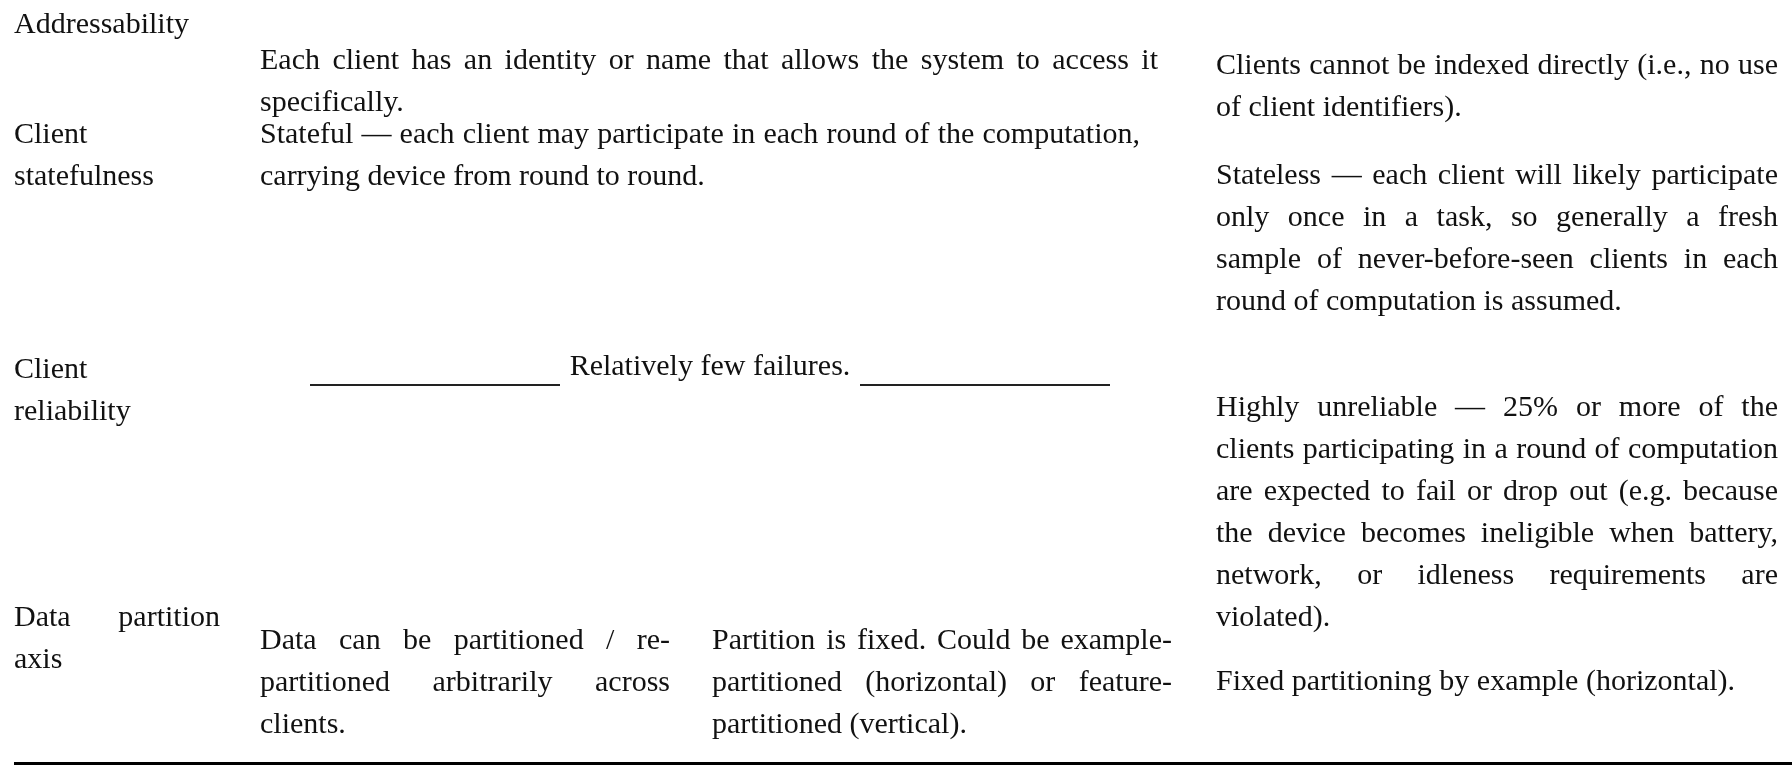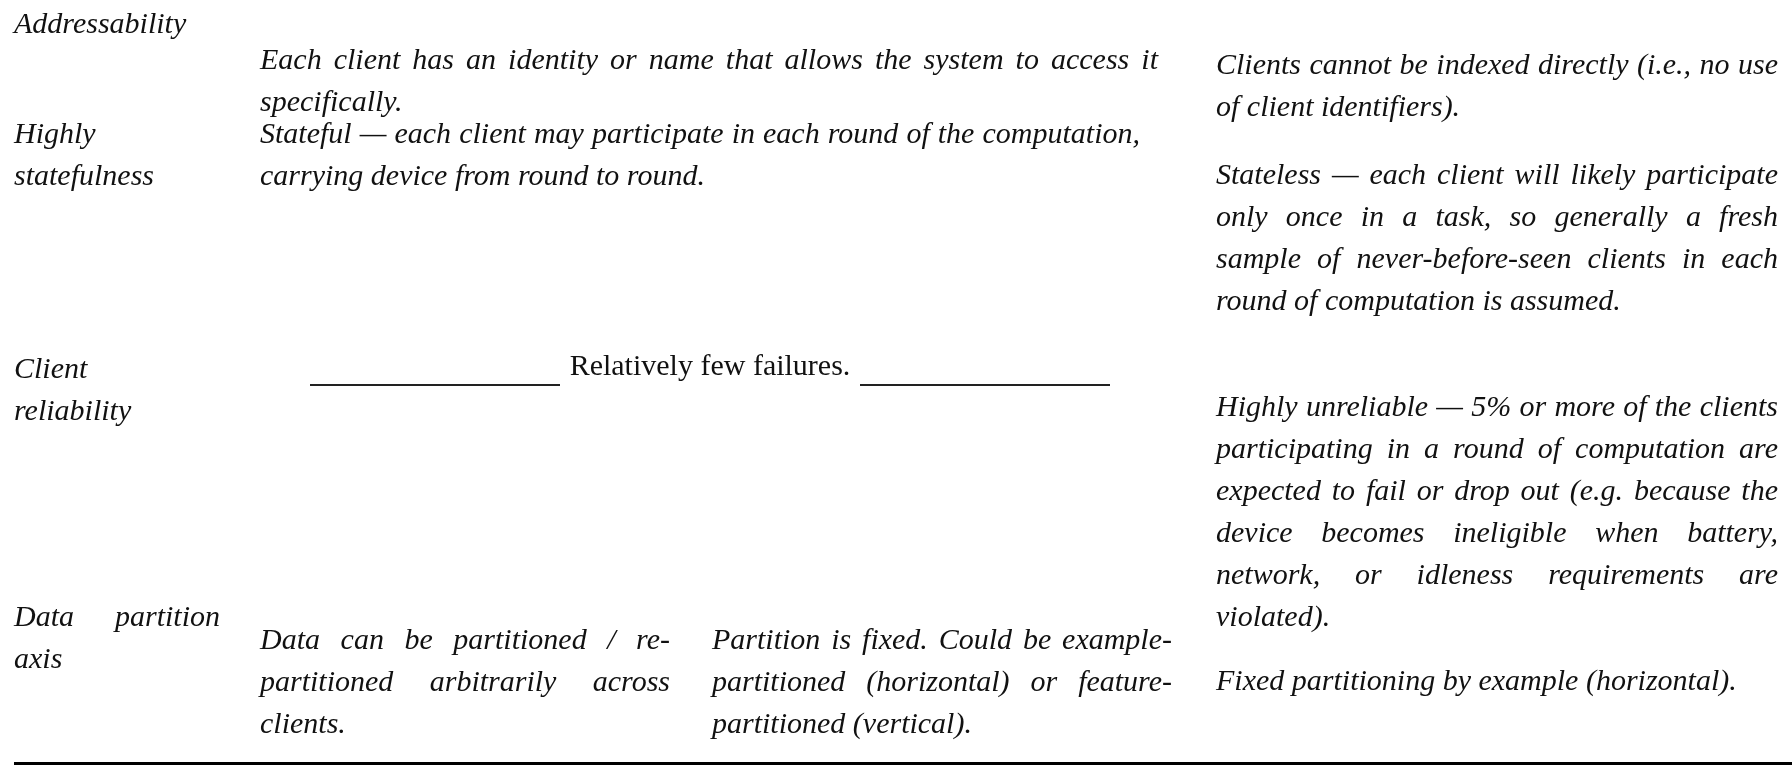--- a/index.html
+++ b/index.html
@@ -3,21 +3,21 @@
 <meta charset="utf-8">
 <style>
   html, body { margin: 0; padding: 0; background: #ffffff; }
   body {
     width: 1792px; height: 778px; position: relative; overflow: hidden;
     font-family: "Liberation Serif", "DejaVu Serif", serif;
     color: #111111;
     font-size: 30px;
     line-height: 42px;
   }
-  .cell { position: absolute; font-style: italic; }
+  .cell { position: absolute; }
   .just { text-align: justify; text-align-last: left; }
   .c1 { left: 14px; width: 210px; }
   .c2 { left: 260px; width: 898px; }
   .c2a { left: 260px; width: 410px; }
   .c2b { left: 712px; width: 460px; }
   .c3 { left: 1216px; width: 562px; margin-top: 41px; }
   .span-center {
     position: absolute; left: 280px; width: 860px; top: 344px;
     display: flex; align-items: flex-end; justify-content: center;
   }
@@ -27,31 +27,31 @@
 </style>
 </head>
 <body>
 
 <div>
 
   <div class="cell c1" style="top:2px;">Addressability</div>
   <div class="cell c2 just" style="top:2px;margin-top:36px;">Each client has an identity or name that allows the system to access it specifically.</div>
   <div class="cell c3 just" style="top:2px;">Clients cannot be indexed directly (i.e., no use of client identifiers).</div>
 
-  <div class="cell c1" style="top:112px; width:180px;">Highly statefulness</div>
+  <div class="cell c1" style="top:112px; width:180px;">Client statefulness</div>
   <div class="cell c2 just" style="top:112px; width:880px;">Stateful — each client may participate in each round of the computation, carrying device from round to round.</div>
   <div class="cell c3 just" style="top:112px;">Stateless — each client will likely participate only once in a task, so generally a fresh sample of never-before-seen clients in each round of computation is assumed.</div>
 
   <div class="cell c1" style="top:347px; width:180px;">Client reliability</div>
   <div class="span-center">
     <div class="dash-line"></div>
     <span class="span-text">Relatively few failures.</span>
     <div class="dash-line"></div>
   </div>
-  <div class="cell c3 just" style="top:344px;">Highly unreliable — 5% or more of the clients participating in a round of computation are expected to fail or drop out (e.g. because the device becomes ineligible when battery, network, or idleness requirements are violated).</div>
+  <div class="cell c3 just" style="top:344px;">Highly unreliable — 25% or more of the clients participating in a round of computation are expected to fail or drop out (e.g. because the device becomes ineligible when battery, network, or idleness requirements are violated).</div>
 
   <div class="cell c1 just" style="top:595px; width:206px;">Data partition axis</div>
   <div class="cell c2a just" style="top:618px;">Data can be partitioned / re-partitioned arbitrarily across clients.</div>
   <div class="cell c2b just" style="top:618px;">Partition is fixed. Could be example-partitioned (horizontal) or feature-partitioned (vertical).</div>
   <div class="cell c3 just" style="top:618px;">Fixed partitioning by example (horizontal).</div>
 
   <div class="rule"></div>
 </div>
 
 </body></html>

